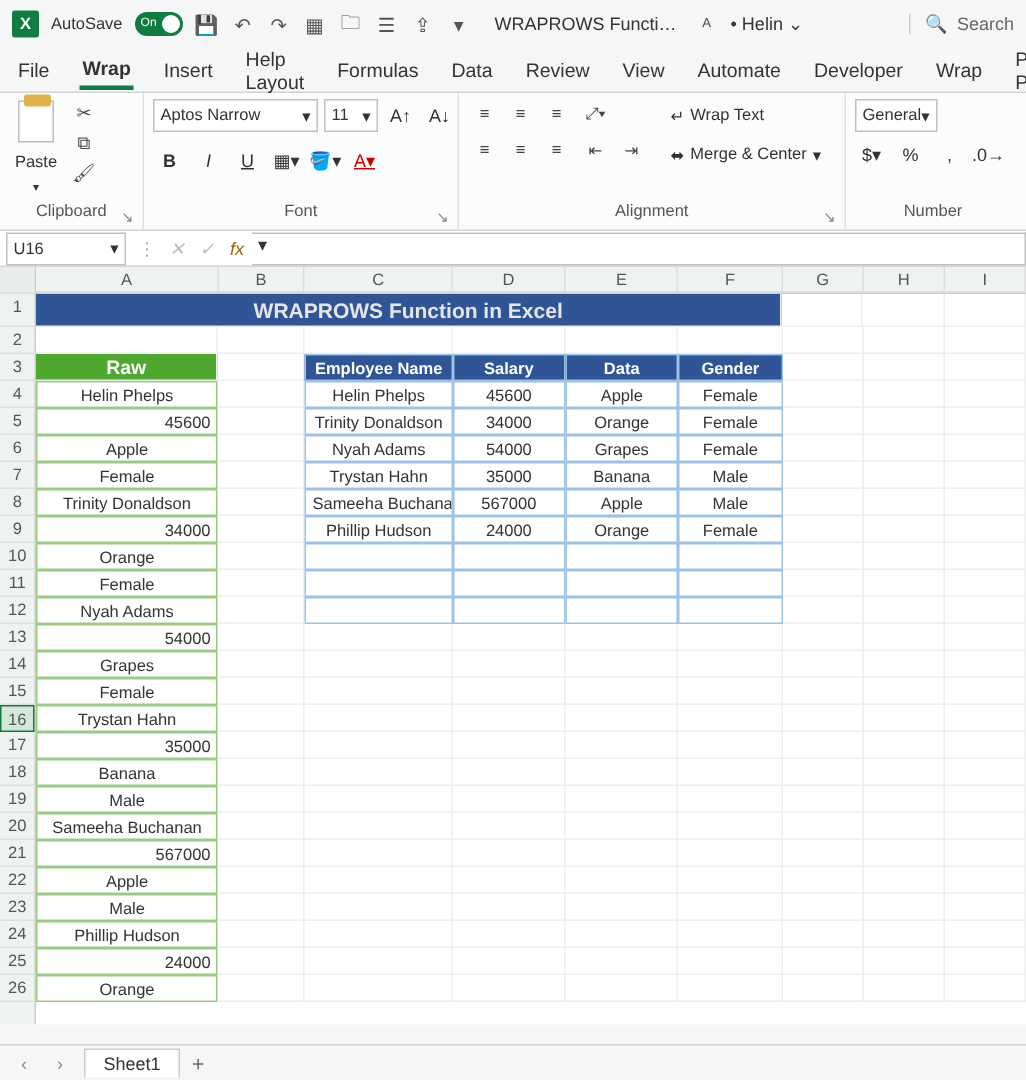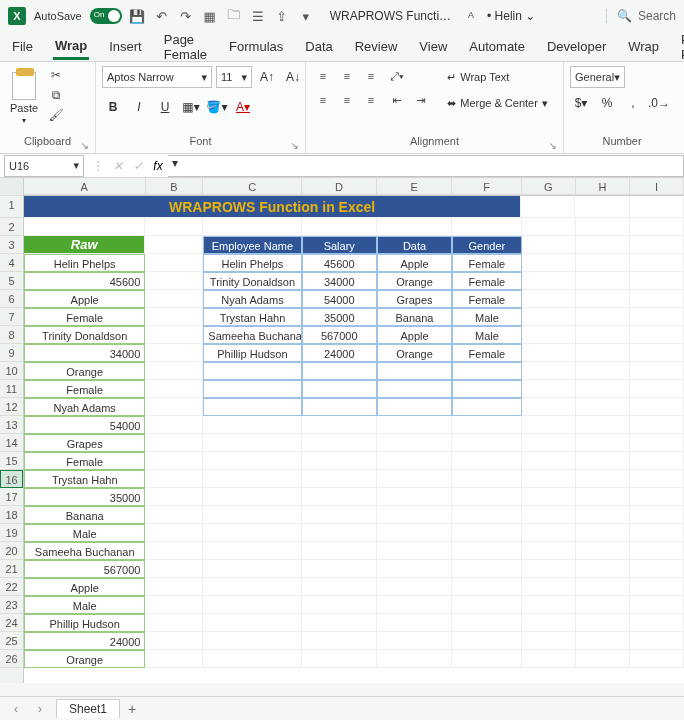--- a/index.html
+++ b/index.html
@@ -24,21 +24,21 @@
 .tabs .tab.active { border-bottom: 3px solid #107c41; font-weight: 600; }
 
 
 .ribbon { display: flex; height: 92px; background: #fbfdfc; border-bottom: 1px solid #d4d4d4; }
 .group { display: flex; flex-direction: column; border-right: 1px solid #e0e0e0; padding: 4px 6px 2px; }
 .group .controls { flex: 1; display: flex; align-items: flex-start; gap: 4px; }
 .group .label { font-size: 11px; color: #555; text-align: center; height: 16px; position: relative; }
 .group .label .launcher { position: absolute; right: 0; bottom: 0; font-size: 10px; color: #888; }
 
 
-.paste { display: flex; flex-direction: column; align-items: center; justify-content: center; width: 36px; height: 64px; border: 1px solid transparent; }
+.paste { display: flex; flex-direction: column; align-items: center; justify-content: space-between; width: 36px; height: 64px; border: 1px solid transparent; }
 .paste .pic { width: 24px; height: 28px; background: #fff; border: 1px solid #bbb; position: relative; }
 .paste .pic::before { content: ""; position: absolute; left: 3px; top: -5px; width: 18px; height: 8px; background: #e2b24a; border-radius: 2px; }
 .paste span { font-size: 11px; margin-top: 2px; }
 .mini-btn { width: 20px; height: 18px; display: flex; align-items: center; justify-content: center; font-size: 12px; color: #444; }
 
 
 .font-row1 { display: flex; gap: 4px; align-items: center; }
 .font-row2 { display: flex; gap: 4px; align-items: center; margin-top: 4px; }
 .font-name { width: 110px; height: 22px; border: 1px solid #c0c0c0; background: #fff; font-size: 11px; padding: 0 4px; display: flex; align-items: center; justify-content: space-between; }
 .font-size { width: 36px; height: 22px; border: 1px solid #c0c0c0; background: #fff; font-size: 11px; padding: 0 4px; display: flex; align-items: center; justify-content: space-between; }
@@ -49,43 +49,43 @@
 .align-row { display: flex; gap: 2px; }
 .abtn { width: 22px; height: 20px; display: flex; align-items: center; justify-content: center; font-size: 11px; color: #444; }
 .wrap-merge { display: flex; flex-direction: column; gap: 4px; margin-left: 6px; }
 .wm-btn { height: 22px; border: 1px solid transparent; display: flex; align-items: center; gap: 4px; font-size: 11px; padding: 0 4px; }
 .num-sel { height: 22px; border: 1px solid #c0c0c0; background: #fff; font-size: 11px; padding: 0 4px; display: flex; align-items: center; justify-content: space-between; }
 .num-row { display: flex; gap: 4px; }
 
 
 .formula-bar { display: flex; align-items: center; height: 24px; background: #fff; border-bottom: 1px solid #d4d4d4; }
 .name-box { width: 80px; height: 22px; border: 1px solid #c0c0c0; margin: 0 4px; display: flex; align-items: center; justify-content: space-between; padding: 0 4px; font-size: 11px; }
-.fx-btn { width: 20px; text-align: center; font-style: italic; color: #000000; }
+.fx-btn { width: 20px; text-align: center; font-style: italic; color: #a16207; }
 .fx-input { flex: 1; height: 22px; border: 1px solid #c0c0c0; border-left: none; padding: 0 4px; }
 
 
 .grid-wrap { display: flex; height: 505px; background: #fff; overflow: hidden; }
 .row-headers { display: flex; flex-direction: column; width: 24px; background: #eef3f0; border-right: 1px solid #ccc; }
 .rh, .ch { font-size: 11px; color: #555; text-align: center; border-bottom: 1px solid #ddd; }
 .rh { height: 18px; line-height: 18px; }
 .rh.sel { background: #d5e6da; border: 1px solid #107c41; }
 .col-headers { display: flex; height: 18px; background: #eef3f0; border-bottom: 1px solid #ccc; }
 .ch { border-right: 1px solid #ddd; line-height: 18px; }
 .grid-body { flex: 1; position: relative; overflow: hidden; }
 
 .cells { position: relative; }
 .row { display: flex; height: 18px; }
 .cell { border-right: 1px solid #eee; border-bottom: 1px solid #eee; font-size: 11px; padding: 0 4px; line-height: 18px; overflow: hidden; white-space: nowrap; }
 
 
-.title-banner { background: #2f5597; color: #eab308; font-weight: 600; font-size: 14px; text-align: center; line-height: 22px; height: 22px; }
-.raw-header { background: #4ea72e; color: #fff; font-weight: bold; text-align: center; font-size: 13px; font-style: italic; }
+.title-banner { background: #2f5597; color: #e5e5e5; font-weight: 600; font-size: 14px; text-align: center; line-height: 22px; height: 22px; }
+.raw-header { background: #4ea72e; color: #fff; font-weight: bold; text-align: center; font-size: 13px; }
 .raw-cell { border: 1px solid #9acb82; text-align: center; }
 .raw-cell.num { text-align: right; }
-.tbl-header { background: #2f5597; color: #fff; font-weight: normal; text-align: center; border: 1px solid #9cc2e5; }
+.tbl-header { background: #2f5597; color: #fff; font-weight: bold; text-align: center; border: 1px solid #9cc2e5; }
 .tbl-cell { border: 1px solid #9cc2e5; text-align: center; }
 
 
 .sheet-bar { position: absolute; bottom: 0; left: 0; right: 0; height: 24px; background: #f4f7f5; border-top: 1px solid #d4d4d4; display: flex; align-items: center; padding: 0 8px; gap: 8px; }
 .sheet-nav { font-size: 12px; color: #888; width: 16px; text-align: center; }
 .sheet-tab { background: #fff; border: 1px solid #ccc; border-bottom: none; padding: 2px 12px; font-size: 12px; }
 .add-sheet { font-size: 14px; color: #666; }
 </style>
 </head>
 <body>
@@ -111,21 +111,21 @@
   <div class="search">
     <span>🔍</span>
     <span>Search</span>
   </div>
 </div>
 
 <div class="tabs" id="tabs">
     <div class="tab">File</div>
     <div class="tab active">Wrap</div>
     <div class="tab">Insert</div>
-    <div class="tab">Page Female</div>
+    <div class="tab">Help Layout</div>
     <div class="tab">Formulas</div>
     <div class="tab">Data</div>
     <div class="tab">Review</div>
     <div class="tab">View</div>
     <div class="tab">Automate</div>
     <div class="tab">Developer</div>
     <div class="tab">Wrap</div>
     <div class="tab">Power P</div>
   </div>
 

